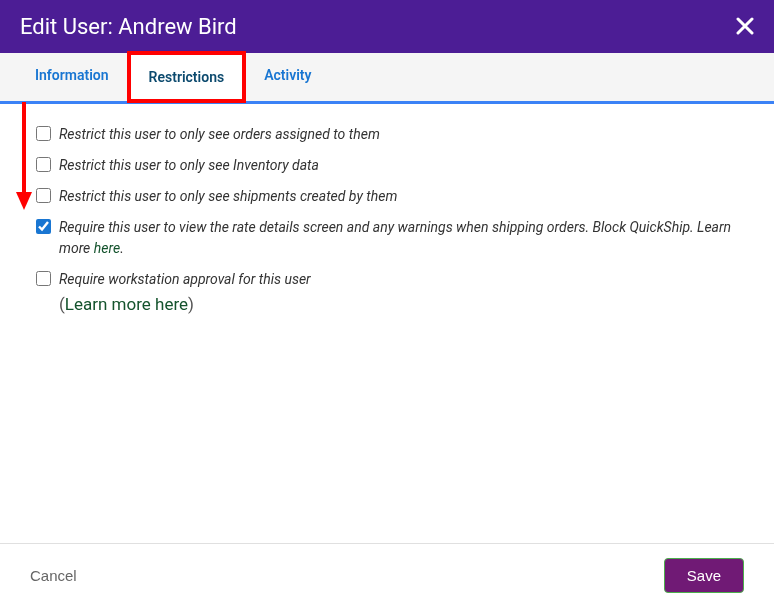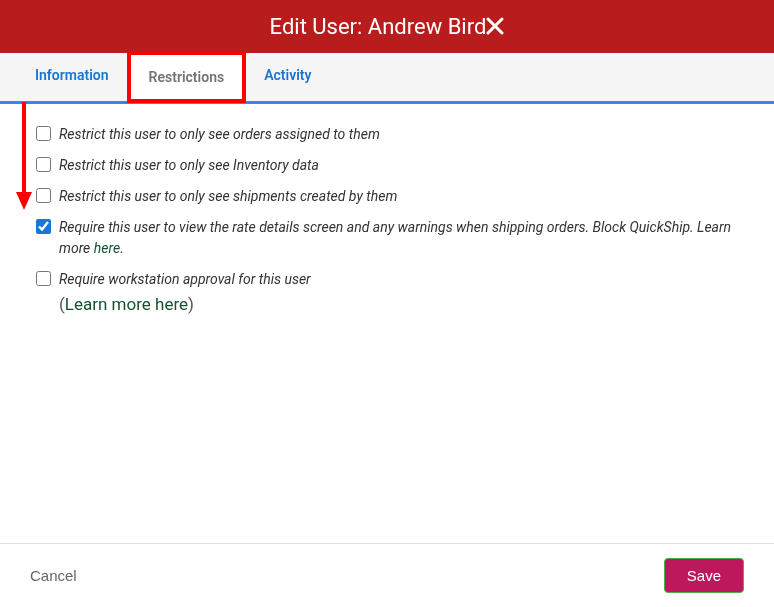--- a/index.html
+++ b/index.html
@@ -7,45 +7,45 @@
       font-family: -apple-system, BlinkMacSystemFont, "Segoe UI", Roboto, Arial, sans-serif;
       font-size: 14px;
       color: #333;
       width: 774px;
       height: 607px;
       display: flex;
       flex-direction: column;
       position: relative;
     }
     .header {
-      background: #b91c1c;
+      background: #4c1d95;
       color: #fff;
       padding: 14px 20px;
       display: flex;
-      justify-content: center;
+      justify-content: space-between;
       align-items: center;
     }
     .header-title { font-size: 22px; font-weight: 400; }
     .close-btn { cursor: pointer; font-size: 24px; font-weight: bold; line-height: 1; }
     .tabs {
       background: #f5f5f5;
       border-bottom: 3px solid #3b82f6;
       display: flex;
       padding: 0 17px;
     }
     .tab {
       padding: 14px 18px;
       font-size: 14px;
       font-weight: 600;
       color: #1976d2;
       cursor: pointer;
       position: relative;
     }
     .tab.active {
-      color: #737373;
+      color: #0c4a6e;
       background: #fff;
       border: 4px solid #ff0000;
       margin: -2px 0;
     }
     .content {
       flex: 1;
       padding: 20px 36px;
       position: relative;
       overflow: auto;
     }
@@ -81,21 +81,21 @@
       align-items: center;
     }
     .cancel-btn {
       color: #666;
       font-size: 15px;
       cursor: pointer;
       background: none;
       border: none;
     }
     .save-btn {
-      background: #be185d;
+      background: #701a75;
       color: #fff;
       border: 1px solid #4cae4c;
       border-radius: 4px;
       padding: 8px 22px;
       font-size: 15px;
       cursor: pointer;
     }
     .arrow-annotation {
       position: absolute;
       left: 14px;

